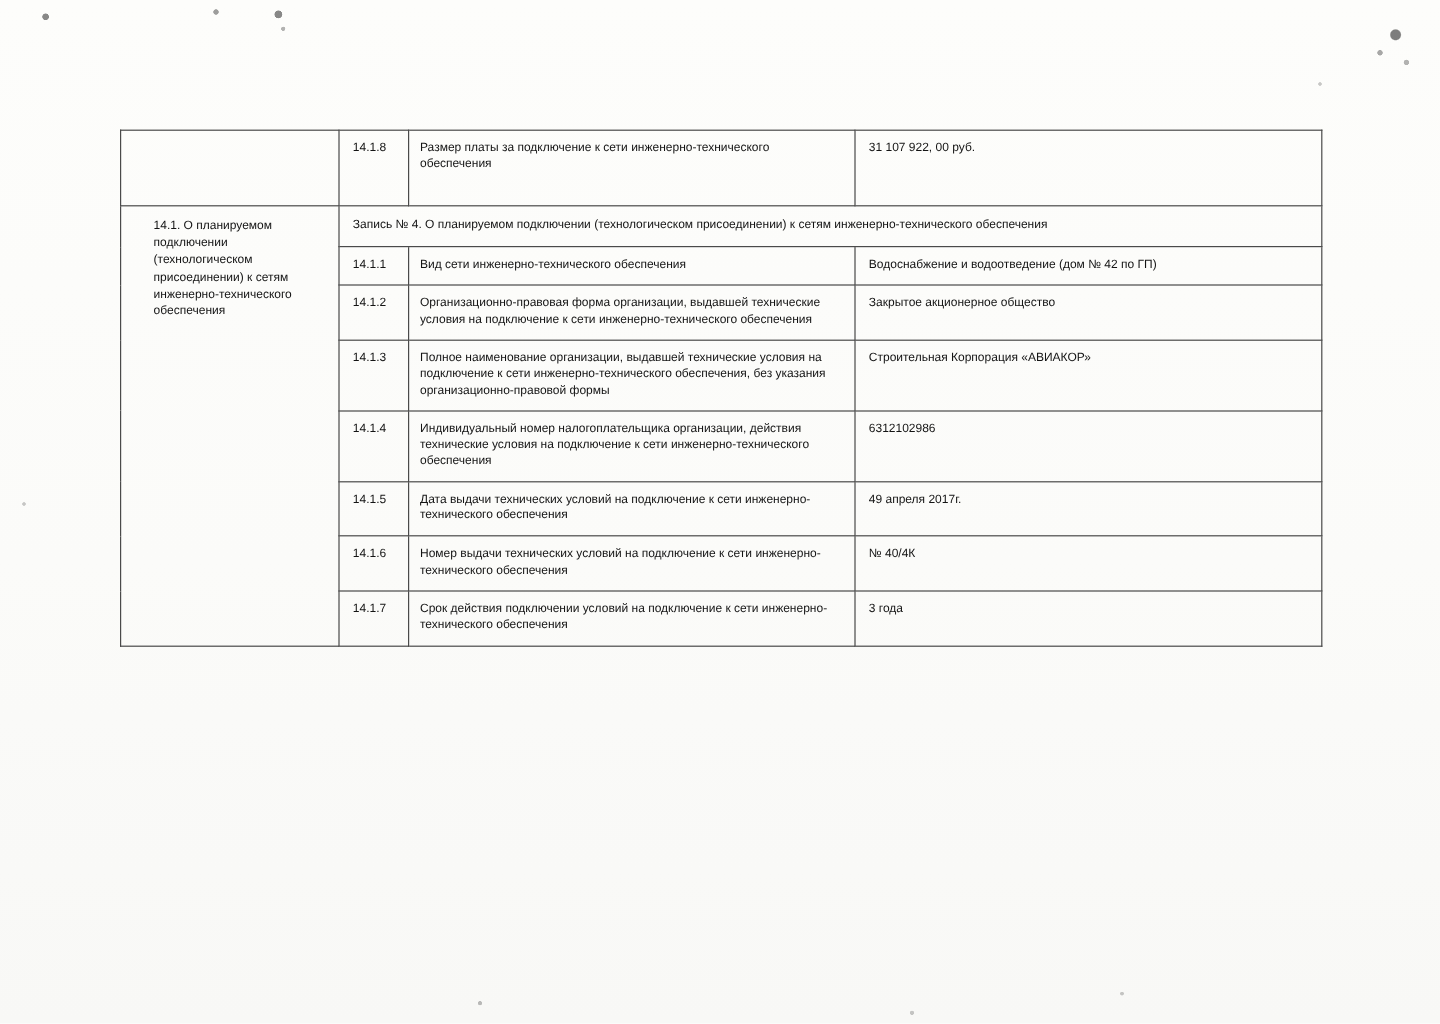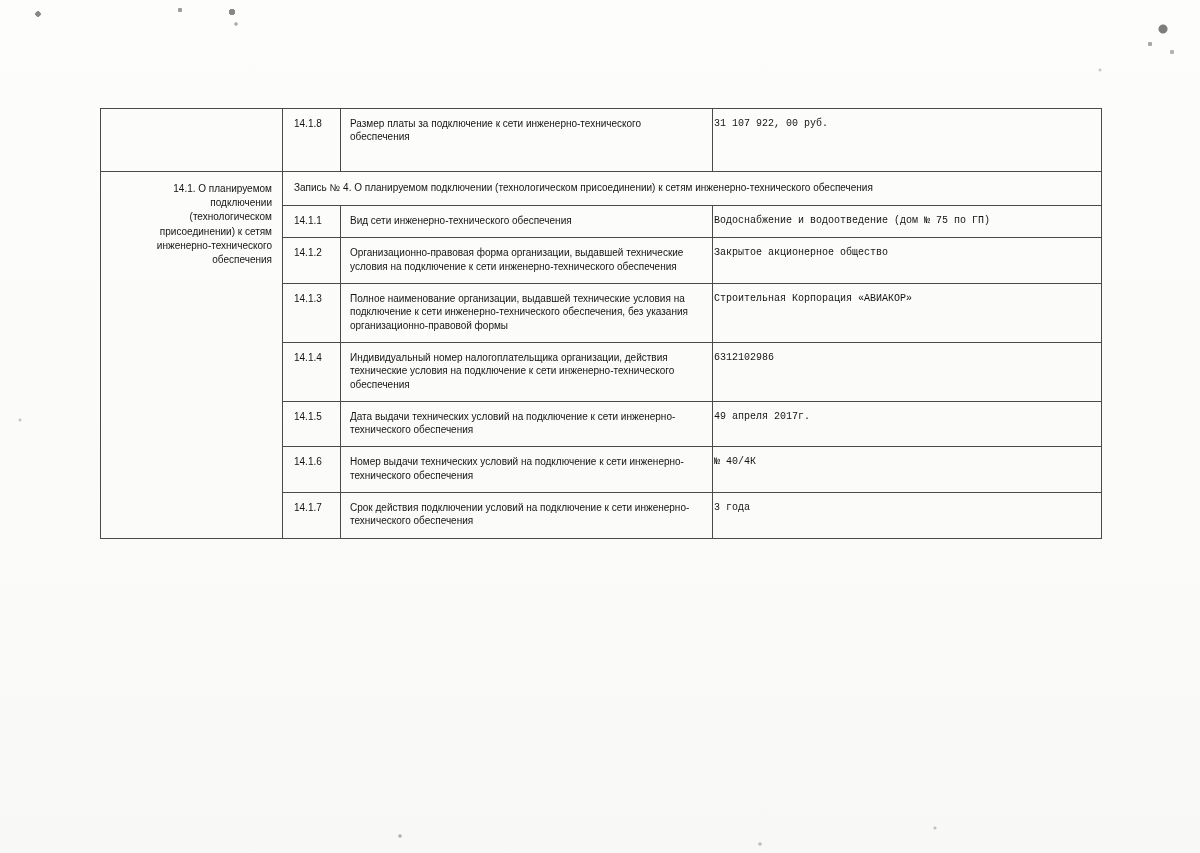--- a/index.html
+++ b/index.html
@@ -52,25 +52,24 @@
     border: 1px solid #4a4a4a;
     vertical-align: top;
     padding: 8px 9px 10px 9px;
   }
   .col-left   { width: 182px; }
   .col-num    { width: 58px; }
   .col-text   { width: 372px; }
   .col-val    { width: 389px; }
 
   td.num { padding-left: 11px; padding-right: 4px; white-space: nowrap; }
-  td.val { padding-left: 1px; font-family: Liberation Mono, monospace; }
+  td.val { padding-left: 11px; }
   td.left-head {
     padding: 10px 10px 10px 27px;
     line-height: 1.42;
-    text-align: right;
   }
   td.record-head {
     padding: 9px 16px 10px 11px;
     line-height: 1.42;
   }
   .tall-1 { height: 44px; }
 
   
   .doc-table td, .doc-table td * {
     -webkit-font-smoothing: antialiased;
@@ -97,21 +96,21 @@
     </tr>
 
     <tr>
       <td class="left-head" rowspan="8">14.1. О планируемом подключении (технологическом присоединении) к сетям инженерно-технического обеспечения</td>
       <td class="record-head" colspan="3">Запись № 4. О планируемом подключении (технологическом присоединении) к сетям инженерно-технического обеспечения</td>
     </tr>
 
     <tr>
       <td class="num">14.1.1</td>
       <td>Вид сети инженерно-технического обеспечения</td>
-      <td class="val">Водоснабжение и водоотведение (дом № 75 по ГП)</td>
+      <td class="val">Водоснабжение и водоотведение (дом № 42 по ГП)</td>
     </tr>
 
     <tr>
       <td class="num">14.1.2</td>
       <td>Организационно-правовая форма организации, выдавшей технические условия на подключение к сети инженерно-технического обеспечения</td>
       <td class="val">Закрытое акционерное общество</td>
     </tr>
 
     <tr>
       <td class="num">14.1.3</td>

